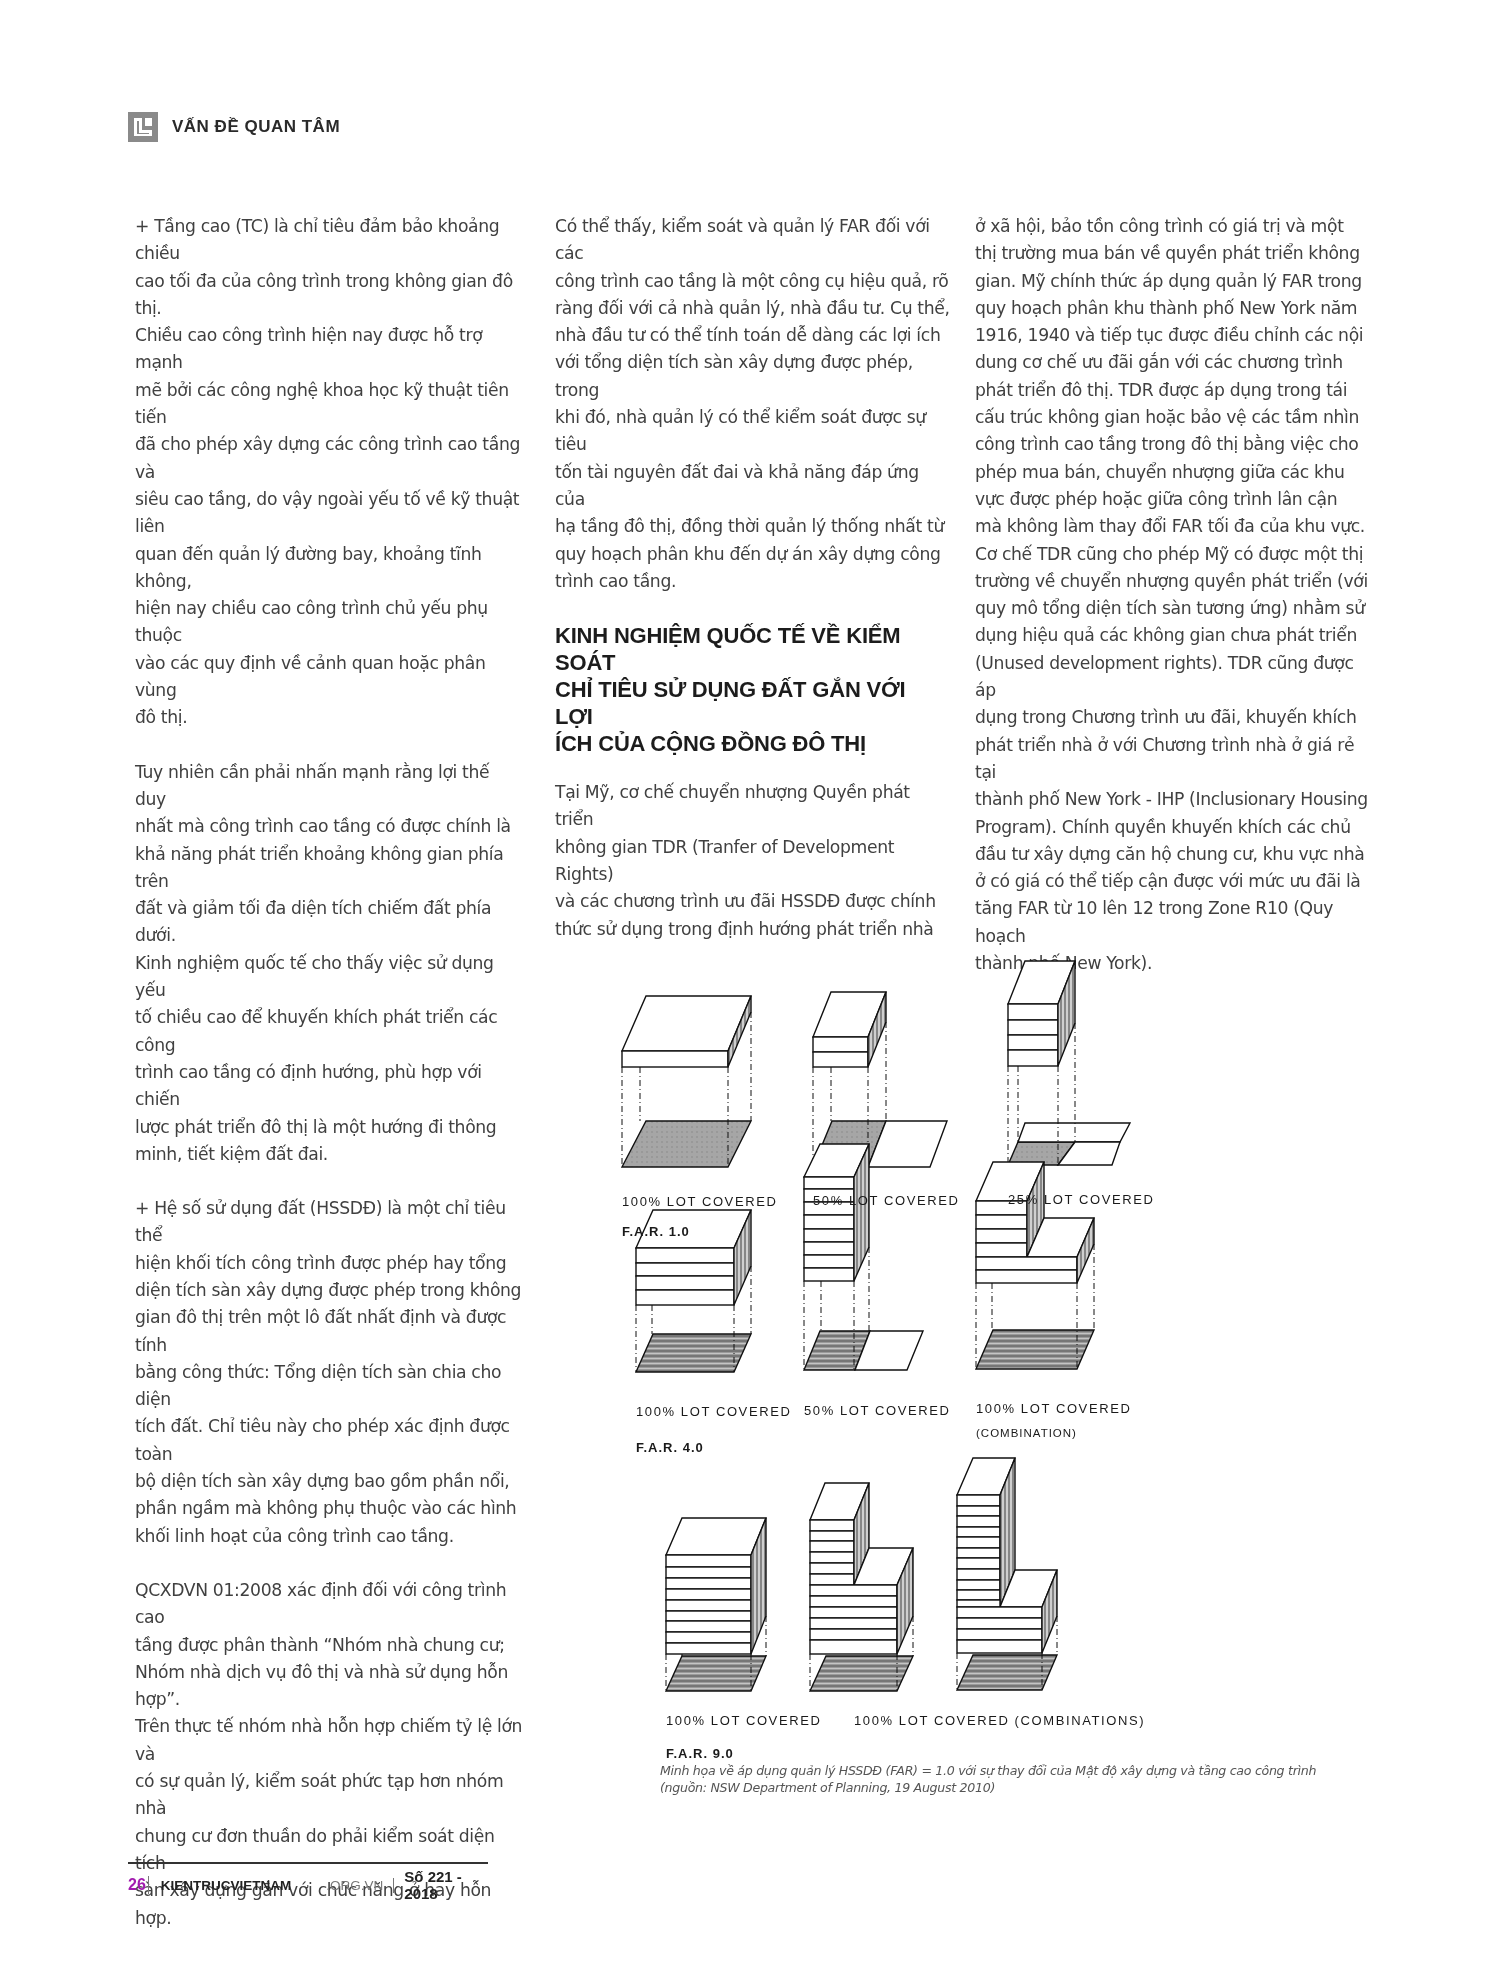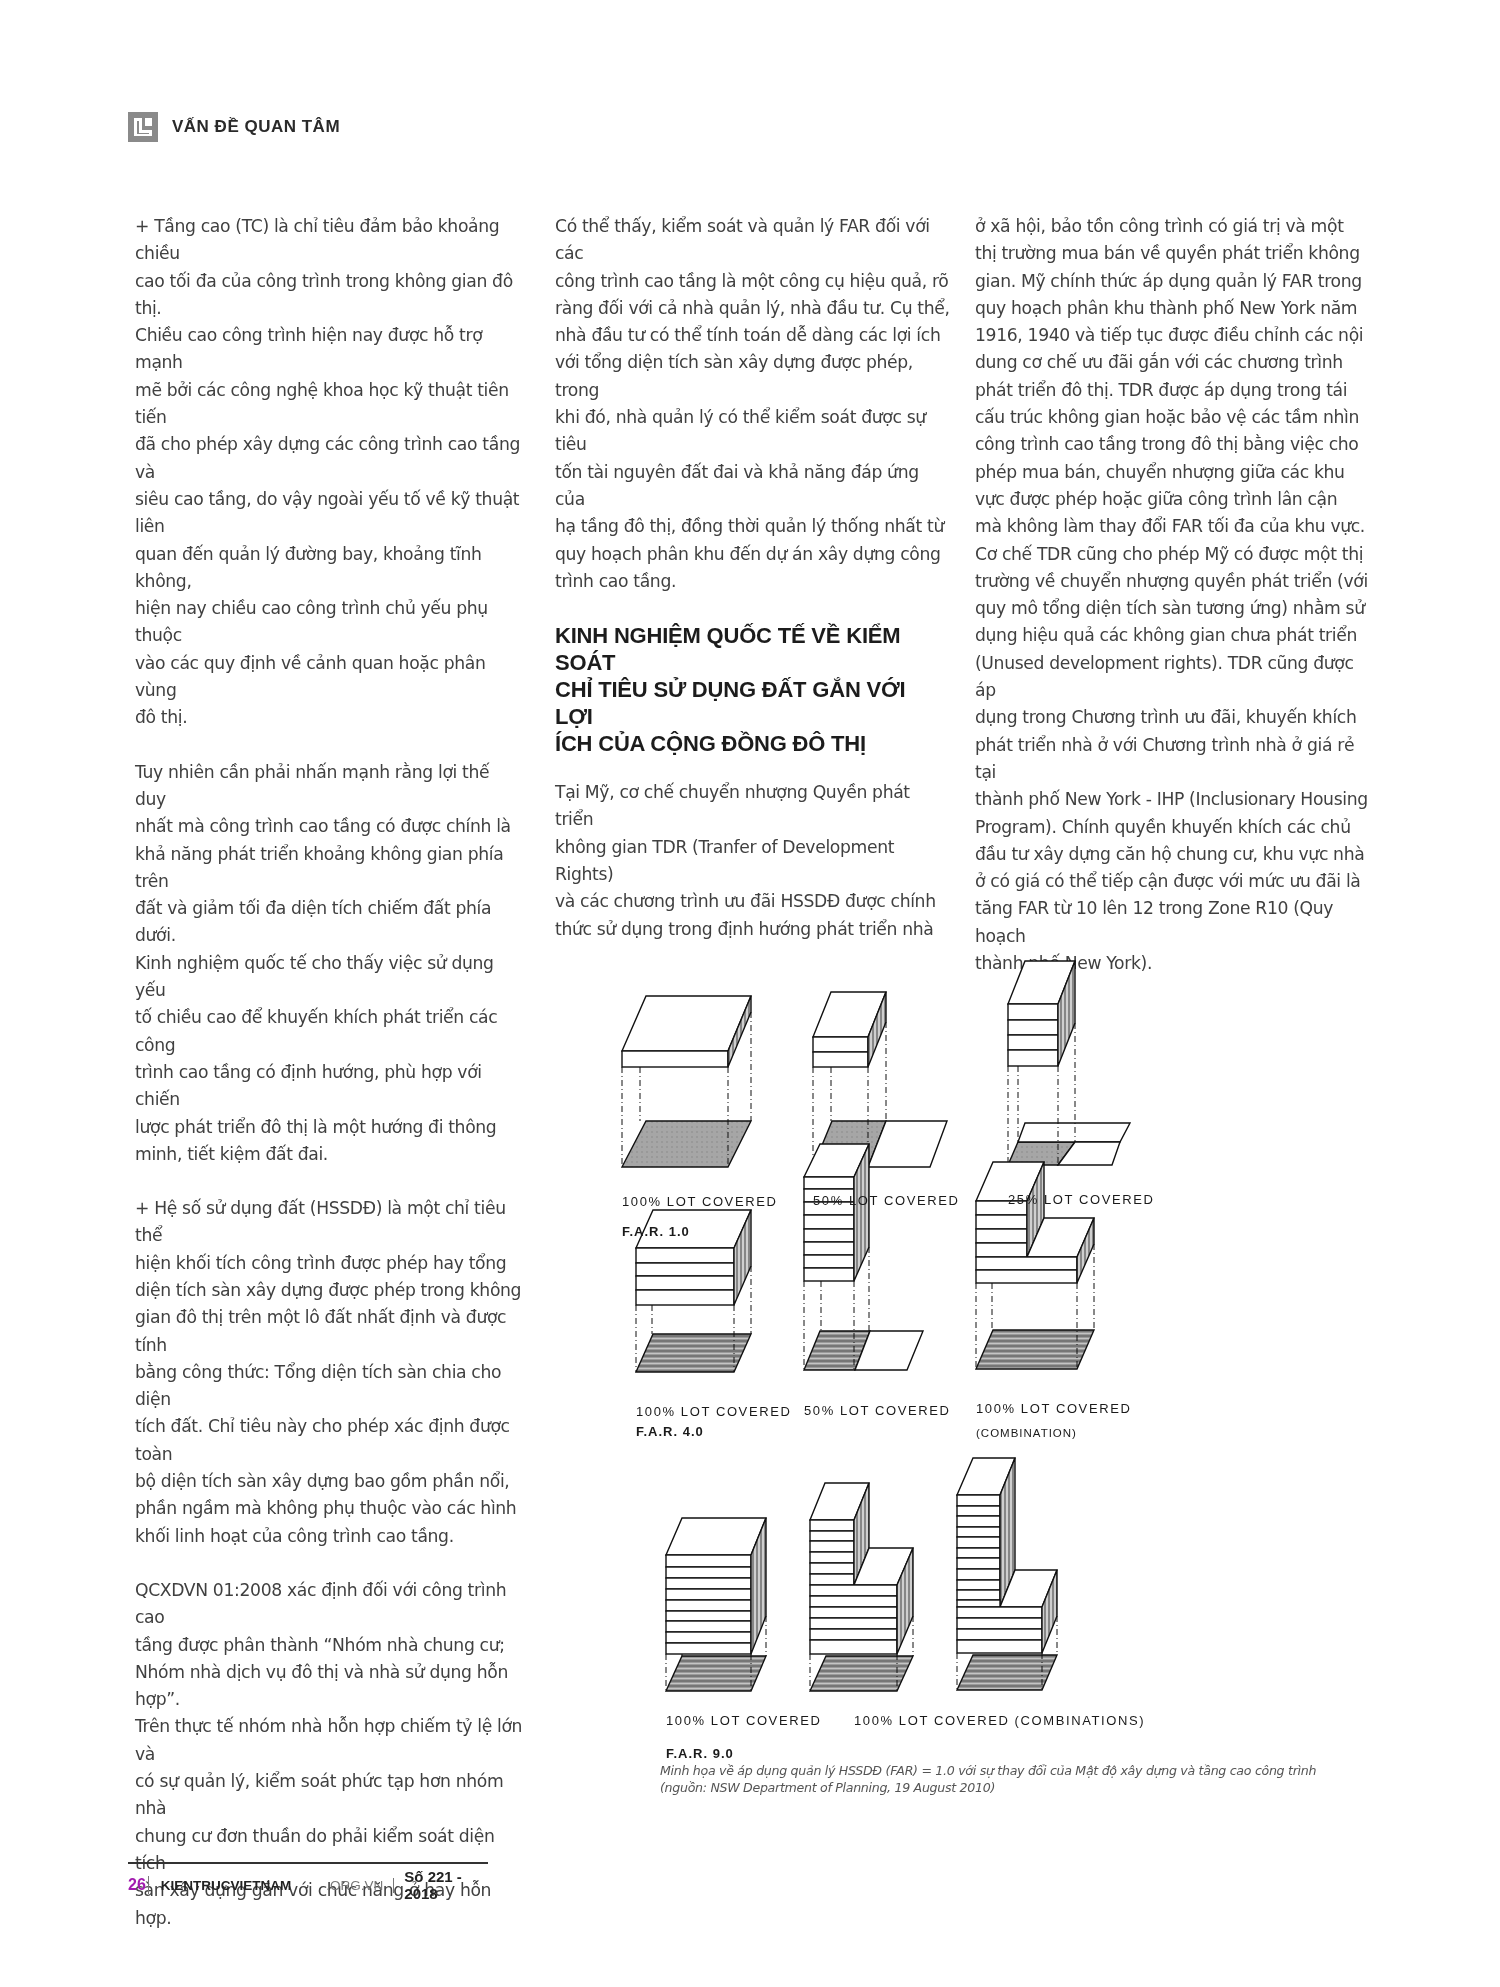--- a/index.html
+++ b/index.html
@@ -323,21 +323,21 @@
 
   <span class="fig-label" style="left:22px;top:254px;">100% LOT COVERED</span>
   <span class="fig-label" style="left:213px;top:253px;">50% LOT COVERED</span>
   <span class="fig-label" style="left:408px;top:252px;">25% LOT COVERED</span>
   <span class="far-label" style="left:22px;top:284px;">F.A.R. 1.0</span>
 
   <span class="fig-label" style="left:36px;top:464px;">100% LOT COVERED</span>
   <span class="fig-label" style="left:204px;top:463px;">50% LOT COVERED</span>
   <span class="fig-label" style="left:376px;top:461px;">100% LOT COVERED</span>
   <span class="fig-label" style="left:376px;top:487px;font-size:11.5px;letter-spacing:1px;">(COMBINATION)</span>
-  <span class="far-label" style="left:36px;top:484px;text-align:right;">F.A.R. 4.0</span>
+  <span class="far-label" style="left:36px;top:500px;text-align:right;">F.A.R. 4.0</span>
 
   <span class="fig-label" style="left:66px;top:773px;">100% LOT COVERED</span>
   <span class="fig-label" style="left:254px;top:773px;">100% LOT COVERED (COMBINATIONS)</span>
   <span class="far-label" style="left:66px;top:806px;">F.A.R. 9.0</span>
 </div>
 
 <div class="caption">Minh họa về áp dụng quản lý HSSDĐ (FAR) = 1.0 với sự thay đổi của Mật độ xây dựng và tầng cao công trình
 (nguồn: NSW Department of Planning, 19 August 2010)</div>
 
 <div class="footer">

